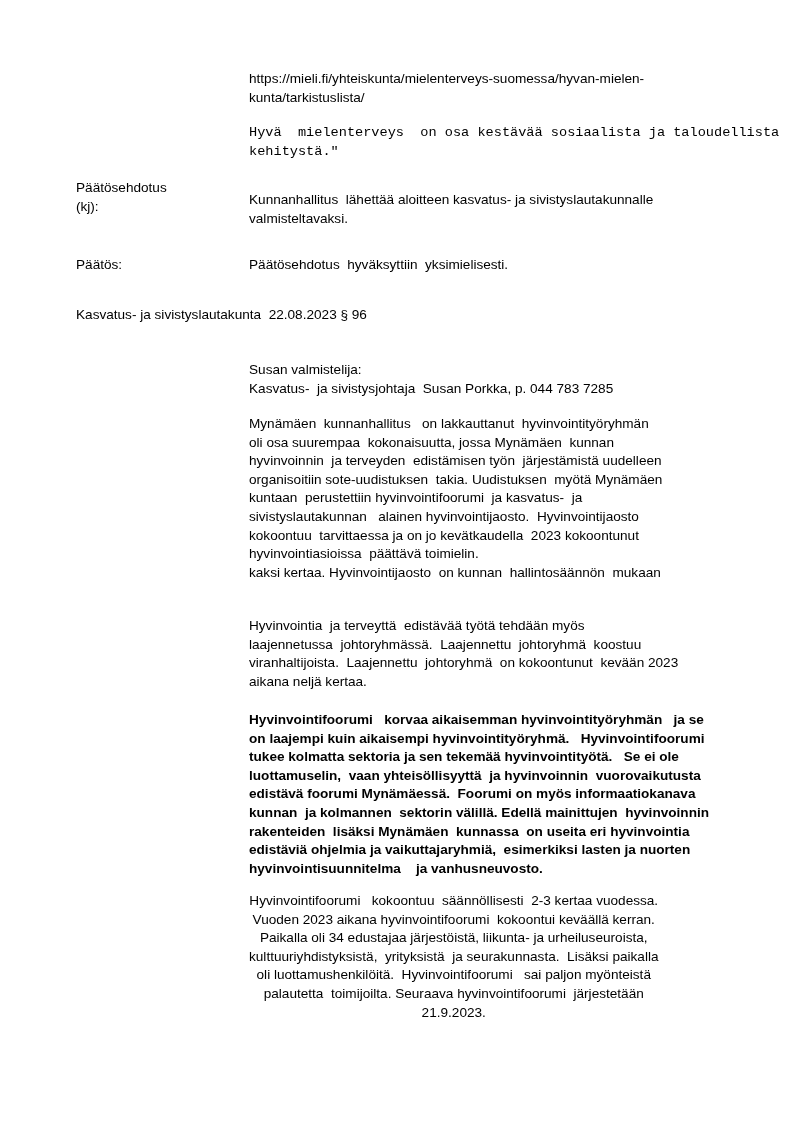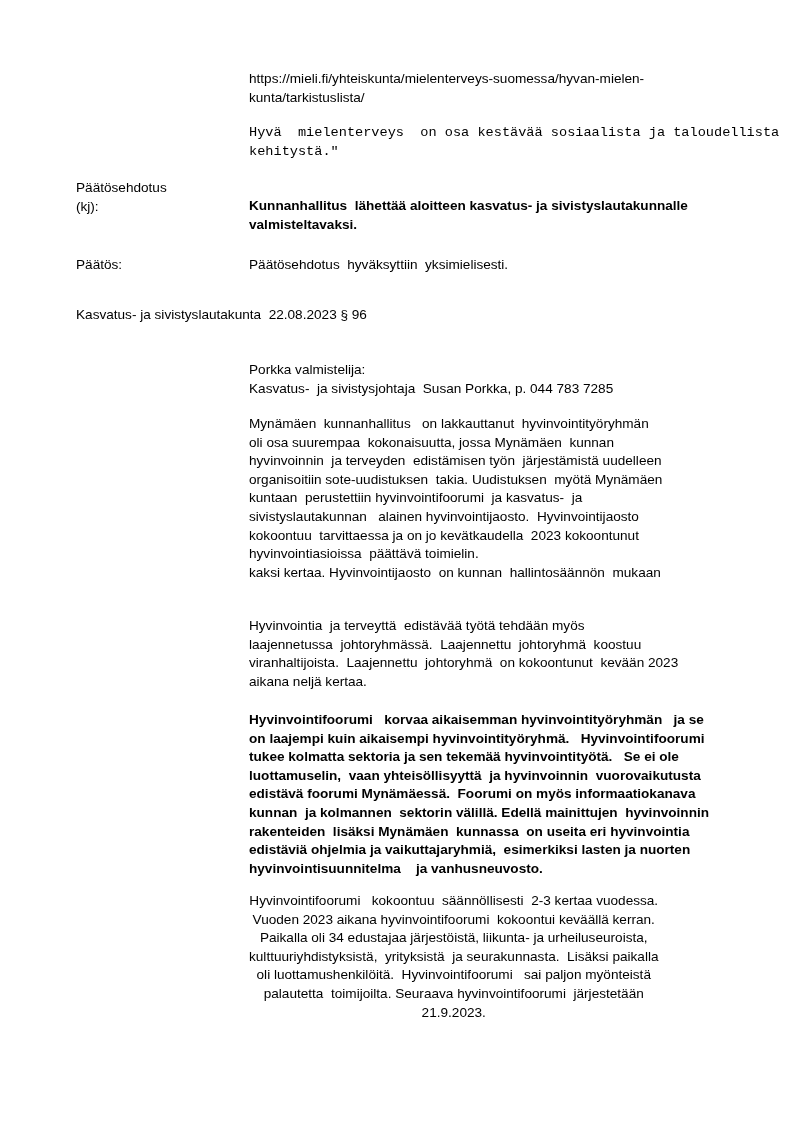--- a/index.html
+++ b/index.html
@@ -25,32 +25,32 @@
   </div>
 
   <div class="block" style="top:124px;font-family:Liberation Mono, monospace;">
     <span class="ln">Hyvä  mielenterveys  on osa kestävää sosiaalista ja taloudellista</span>
     <span class="ln">kehitystä."</span>
   </div>
 
   <div class="line col-left" style="top:179px;">Päätösehdotus</div>
   <div class="line col-left" style="top:198px;">(kj):</div>
 
-  <div class="block" style="top:197px;font-weight:bold;">
+  <div class="block" style="top:191px;">
     <span class="ln">Kunnanhallitus  lähettää aloitteen kasvatus- ja sivistyslautakunnalle</span>
     <span class="ln">valmisteltavaksi.</span>
   </div>
 
   <div class="line col-left" style="top:256px;">Päätös:</div>
   <div class="line col-right" style="top:256px;">Päätösehdotus  hyväksyttiin  yksimielisesti.</div>
 
   <div class="line col-left" style="top:306px;">Kasvatus- ja sivistyslautakunta  22.08.2023 § 96</div>
 
   <div class="block" style="top:361px;">
-    <span class="ln">Porkka valmistelija:</span>
+    <span class="ln">Susan valmistelija:</span>
     <span class="ln">Kasvatus-  ja sivistysjohtaja  Susan Porkka, p. 044 783 7285</span>
   </div>
 
   <div class="block" style="top:415px;">
     <span class="ln">Mynämäen  kunnanhallitus   on lakkauttanut  hyvinvointityöryhmän</span>
     <span class="ln">oli osa suurempaa  kokonaisuutta, jossa Mynämäen  kunnan</span>
     <span class="ln">hyvinvoinnin  ja terveyden  edistämisen työn  järjestämistä uudelleen</span>
     <span class="ln">organisoitiin sote-uudistuksen  takia. Uudistuksen  myötä Mynämäen</span>
     <span class="ln">kuntaan  perustettiin hyvinvointifoorumi  ja kasvatus-  ja</span>
     <span class="ln">sivistyslautakunnan   alainen hyvinvointijaosto.  Hyvinvointijaosto</span>

